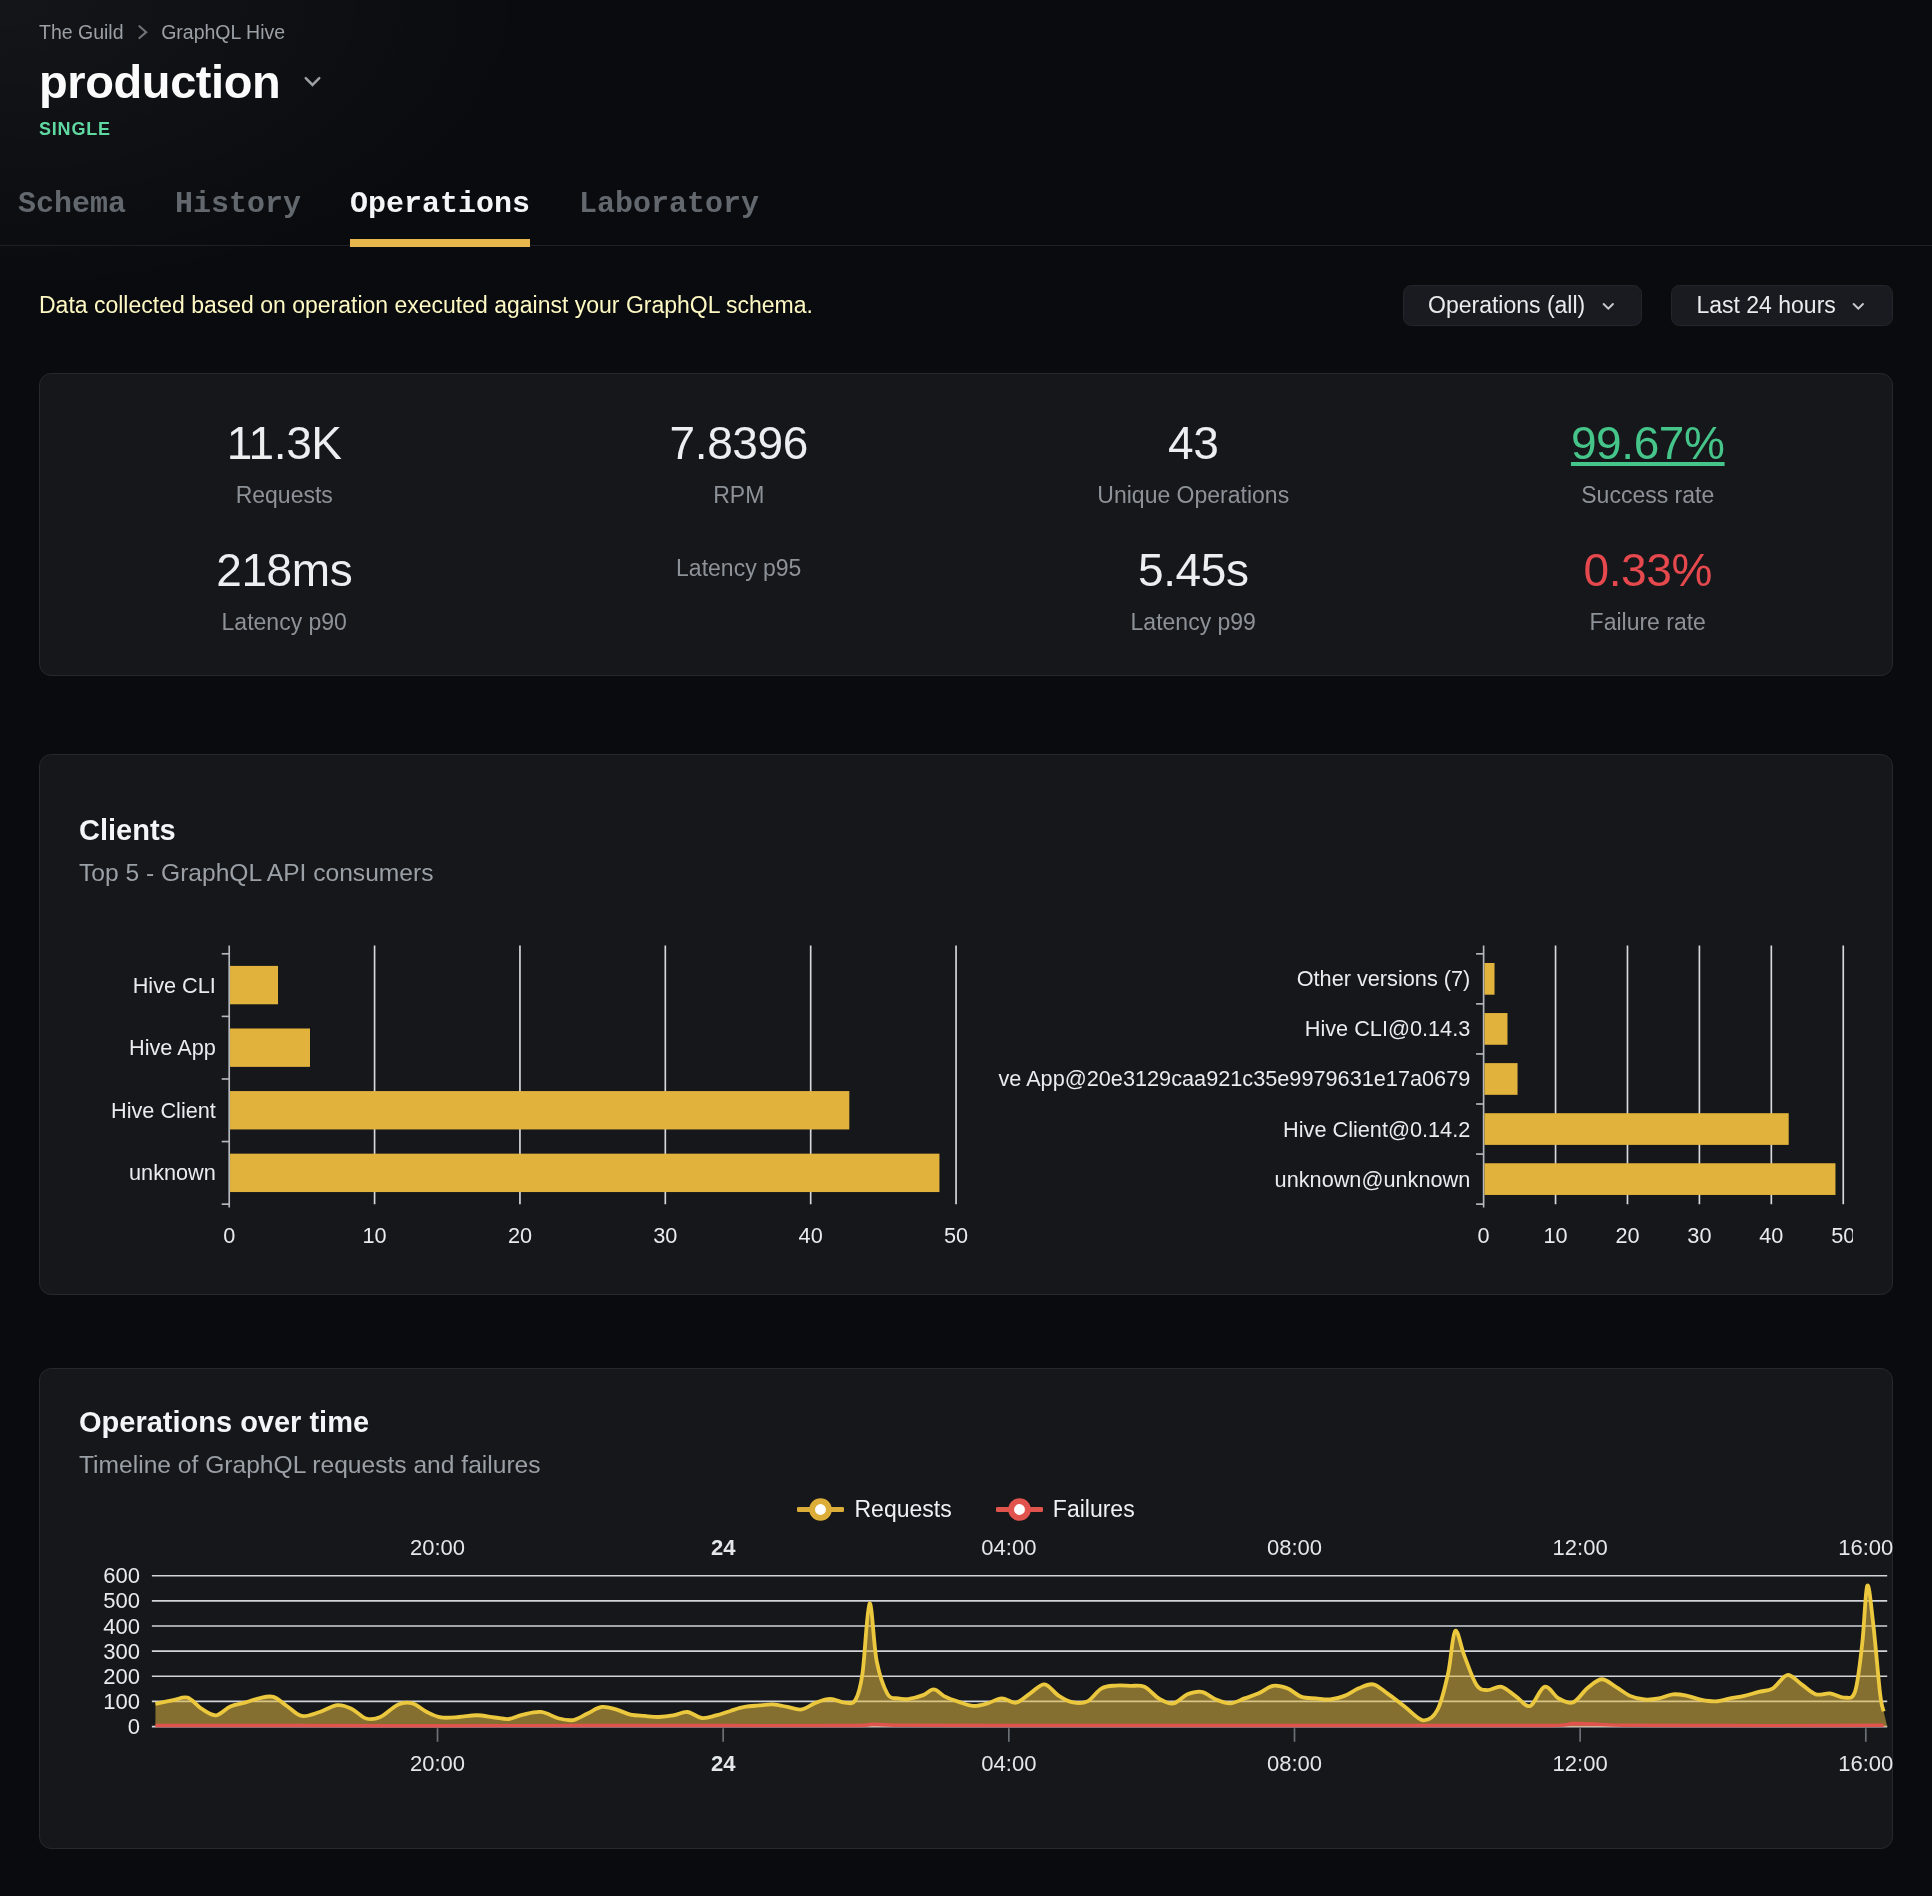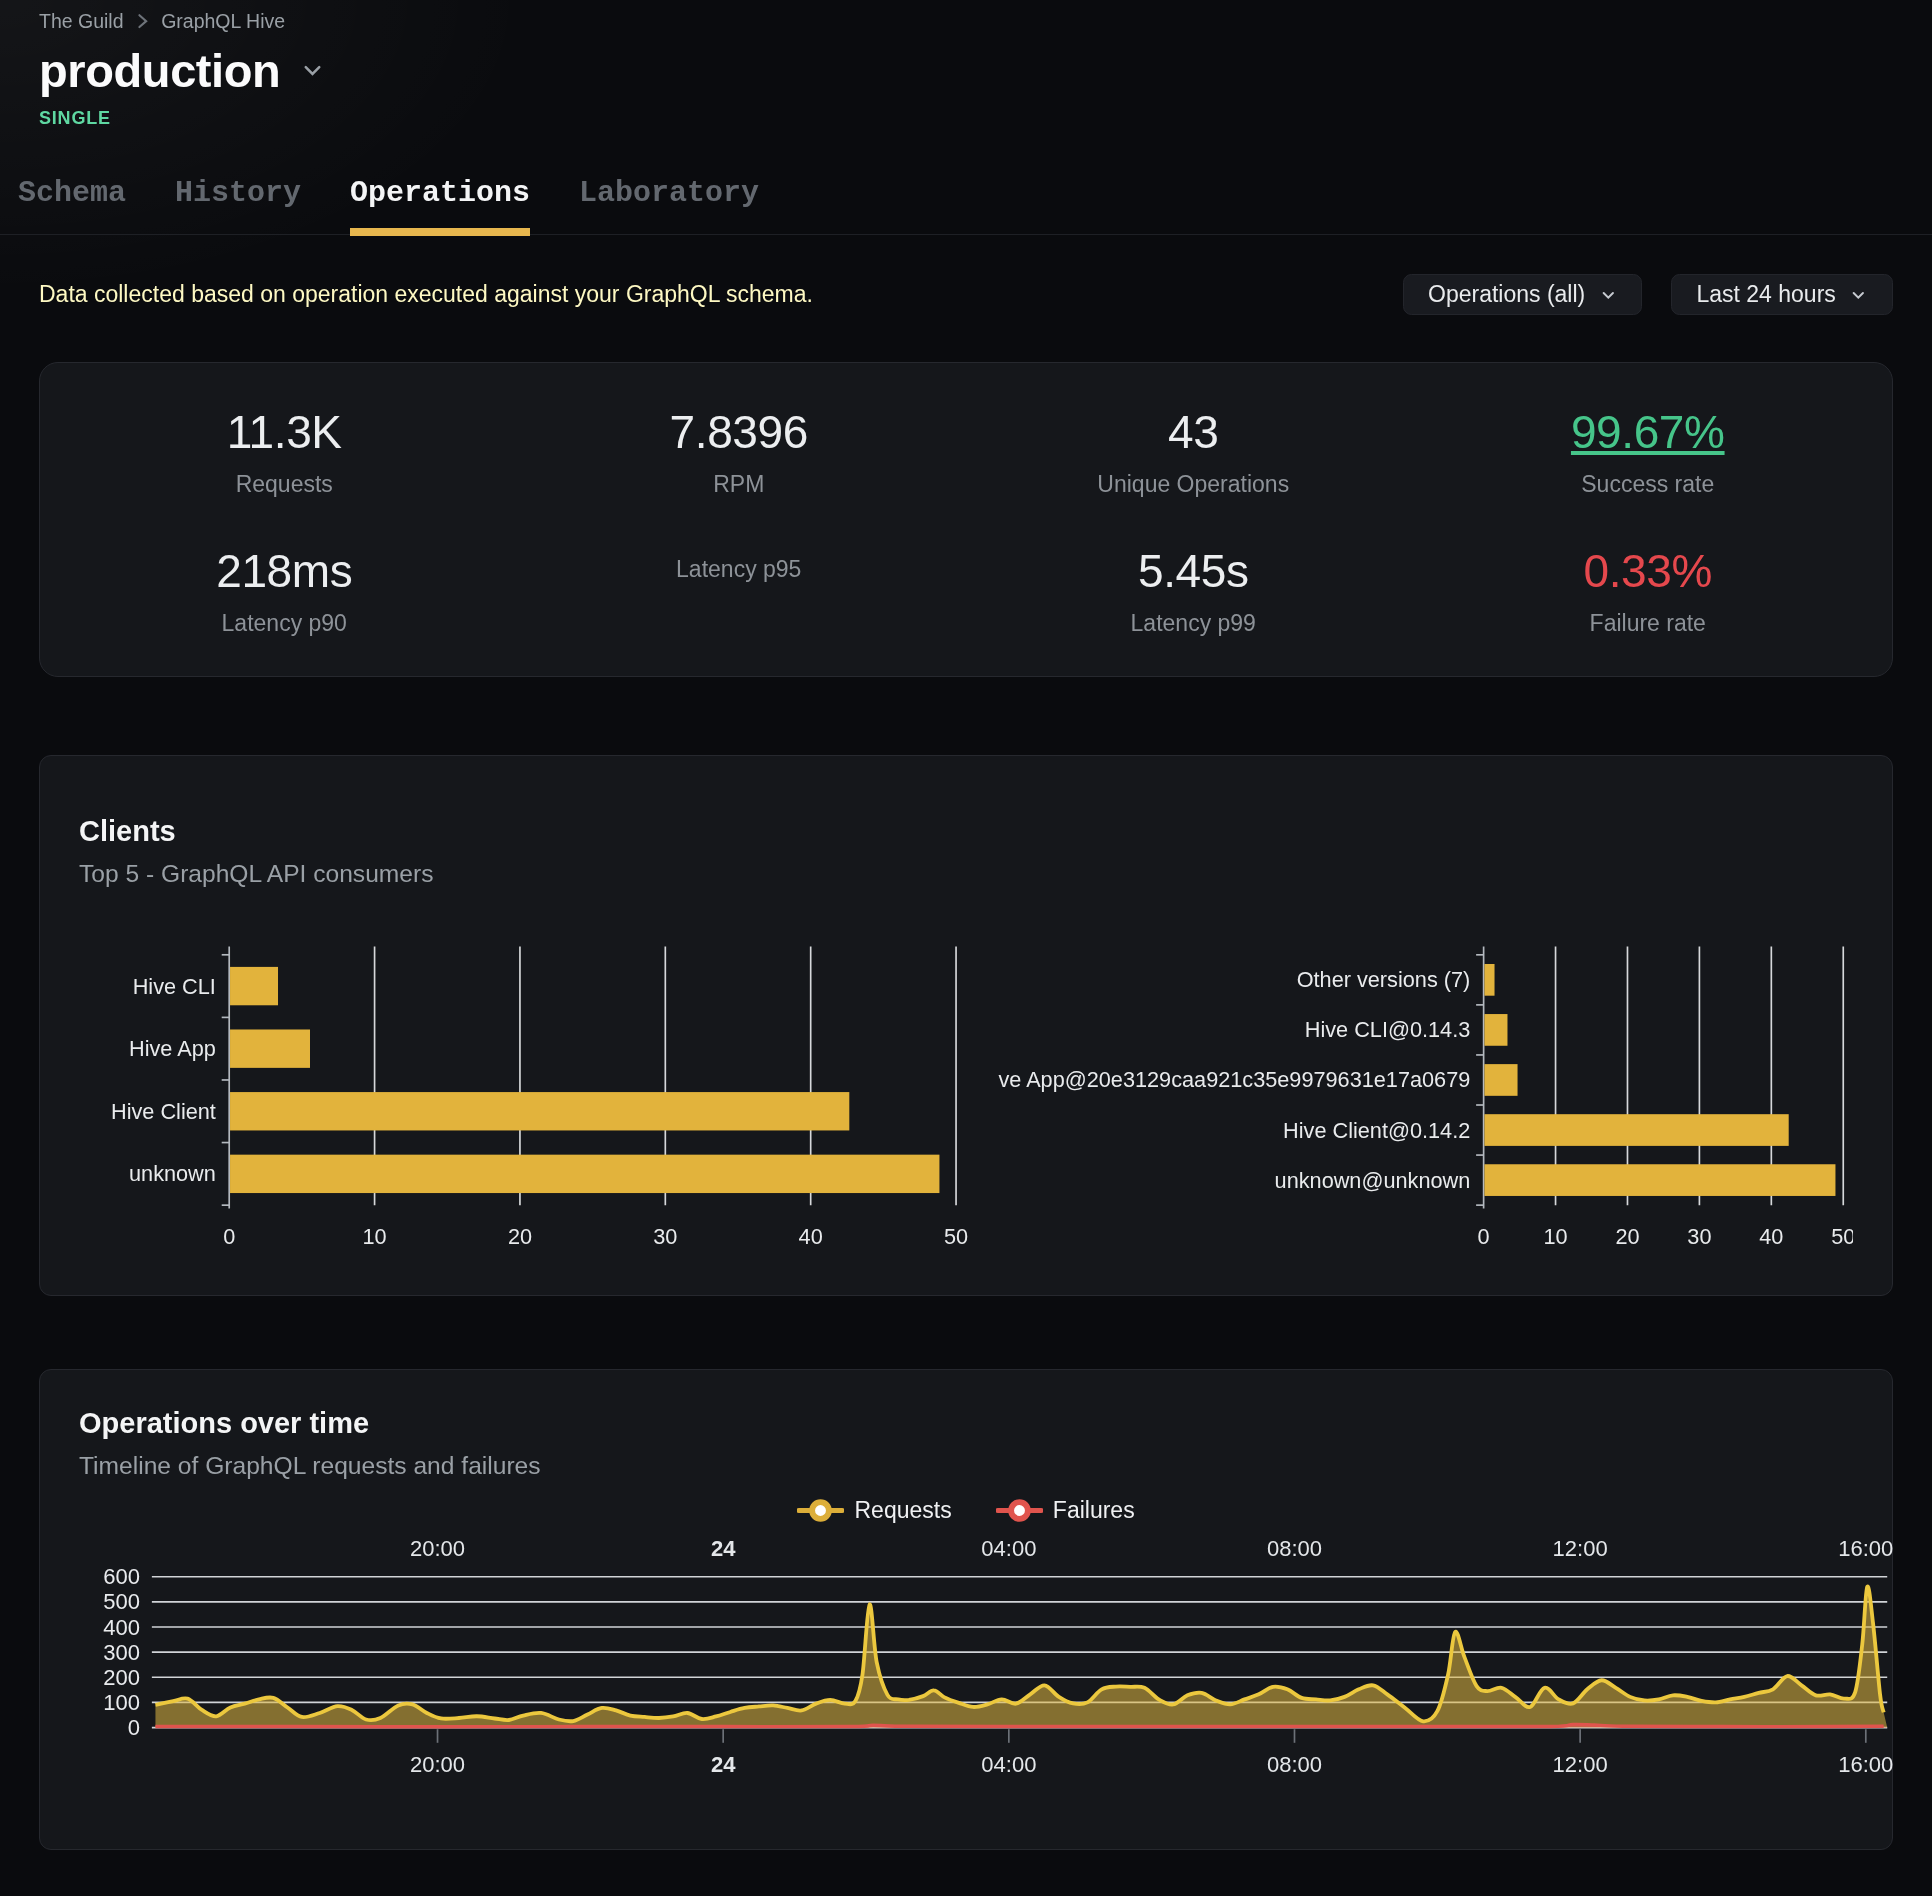--- a/index.html
+++ b/index.html
@@ -4,21 +4,21 @@
 <style>
   * { margin:0; padding:0; box-sizing:border-box; }
   html,body { width:1932px; height:1897px; }
   body {
     background:#0a0b0e;
     background-image: radial-gradient(763px 424px at 0px 0px, rgba(255,255,255,0.045), rgba(255,255,255,0) 70%);
     font-family:"Liberation Sans","DejaVu Sans",sans-serif;
     color:#eceef0;
     overflow:hidden;
   }
-  .header { padding:10px 39px 0 39px; }
+  .header { padding:21px 39px 0 39px; }
   .breadcrumb { display:flex; align-items:center; gap:12px; font-size:19.5px; color:#9aa0a6; }
   .crumb { cursor:pointer; }
   .crumb-sep { display:flex; align-items:center; color:#6e737a; }
   .title-row { display:flex; align-items:center; gap:18.6px; margin-top:10.2px; }
   .page-title { font-size:47px; font-weight:800; letter-spacing:-0.4px; color:#fbfbfc; }
   .caret { display:flex; align-items:center; color:#9aa0a6; cursor:pointer; }
   .env-badge { margin-top:10.2px; font-size:18px; font-weight:700; letter-spacing:0.8px; color:#5fd8a2; }
   .tabs { display:flex; gap:49px; padding:0 18px; margin-top:47px; border-bottom:1.7px solid #1e2025;font-family:Liberation Mono, monospace; }
   .tab { position:relative; font-size:30px; font-weight:700; color:#63686f; padding-bottom:24px; cursor:pointer; }
   .tab.active { color:#f4f5f6; }
@@ -29,21 +29,21 @@
   .dd-group { display:flex; gap:29px; }
   .dropdown {
     display:flex; align-items:center; gap:13.6px; height:41px; padding:0 24px;
     background:#191b20; border:0.8px solid #23252b; border-radius:8.5px;
     font-size:23px; color:#e9ebed; cursor:pointer;
   }
   .dropdown .caret { color:#c6cad0; }
   .card {
     background:#15171b; border:0.8px solid #26282e; border-radius:12px;
   }
-  .stats-card { margin-top:47px; padding:42px 17px 39px 17px; display:grid; grid-template-columns:repeat(4,1fr); row-gap:46px;border-radius:19px; }
+  .stats-card { margin-top:47px; padding:42px 17px 39px 17px; display:grid; grid-template-columns:repeat(4,1fr); row-gap:34px; }
   .stat-cell { text-align:center; }
   .stat-value { font-size:46px; color:#eceef0; letter-spacing:-0.4px; }
   .stat-label { margin-top:12px; font-size:23px; color:#8d9298; }
   .chart-card { margin-top:78px; padding:59px 39px 39px 39px; }
   .card-title { font-size:29px; font-weight:700; color:#f4f5f6; }
   .card-subtitle { margin-top:12px; font-size:24.6px; color:#9aa0a6; }
   .charts-row { display:flex; gap:30px; margin-top:56px; align-items:flex-end; }
   .timeline-card { margin-top:73px; padding:37px 39px 54px 39px; }
   .legend { display:flex; justify-content:center; gap:44px; margin-top:17px; align-items:center; }
   .legend-item { display:flex; align-items:center; gap:10.2px; font-size:23px; color:#f0f1f3; }

